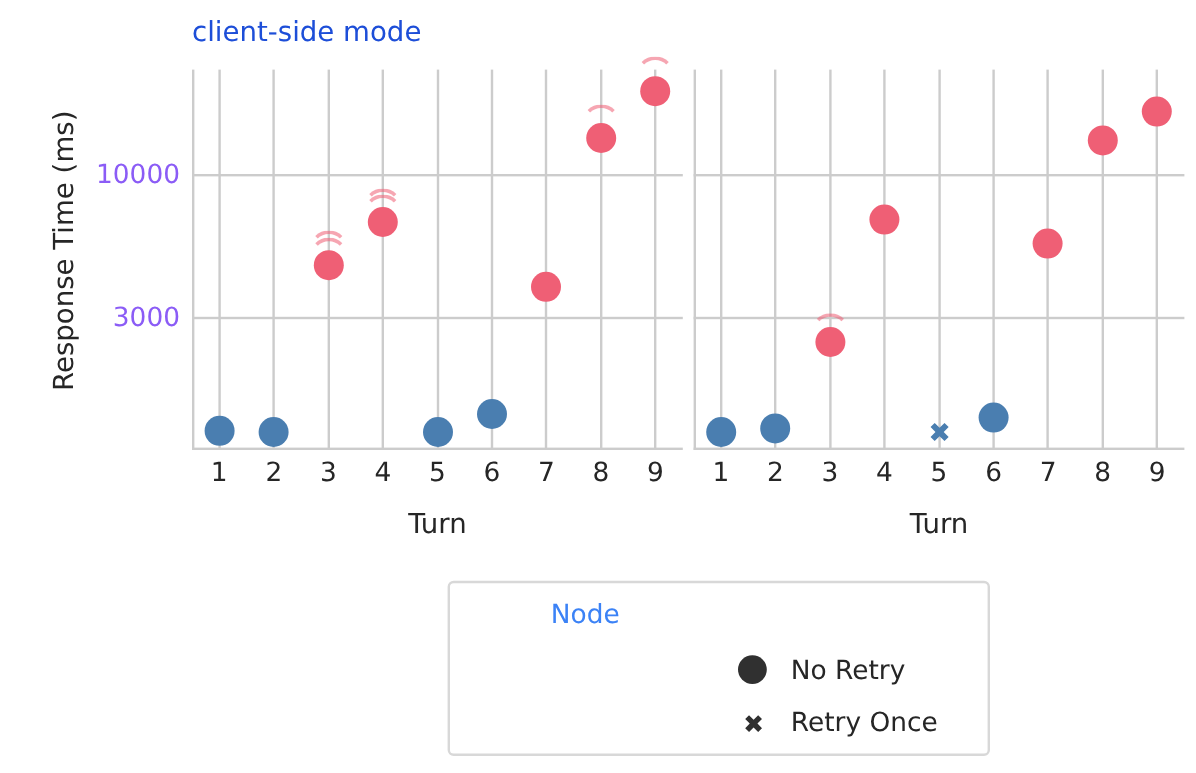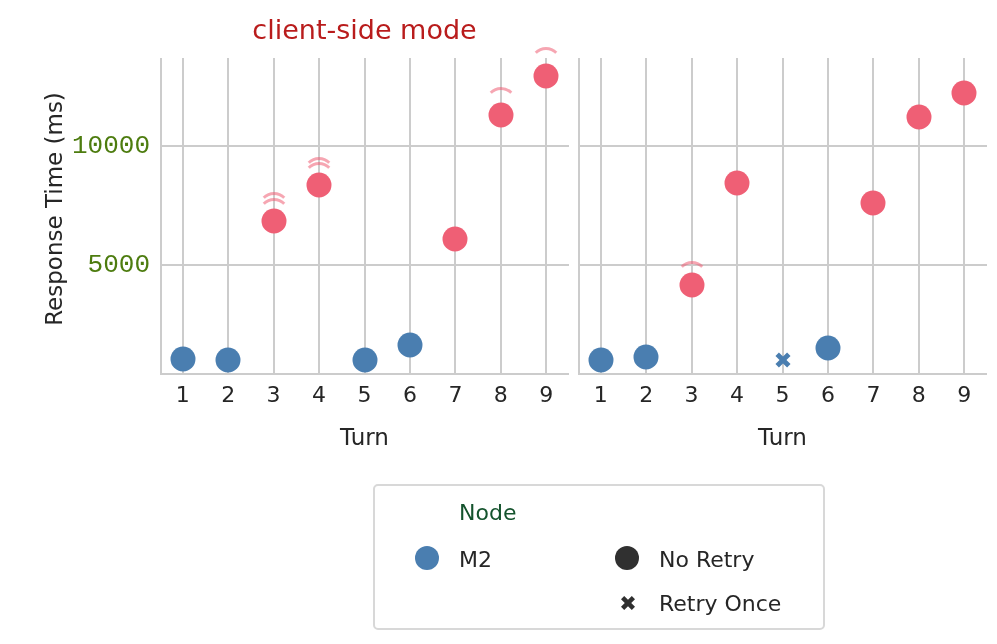--- a/index.html
+++ b/index.html
@@ -45,48 +45,46 @@
     border-left: 2px solid #cccccc;
     border-bottom: 2px solid #cccccc;
     box-sizing: border-box;
     background: #ffffff;
   }
   .panel-title {
     position: absolute;
     top: -44px;
     left: 0;
     width: 100%;
-    text-align: center;
-    font-size: 27px;
-    color: #b91c1c;
+    font-size: 23px;
+    color: #1d4ed8;
     white-space: nowrap;
   }
   .gridline-v {
     position: absolute;
     top: 0;
     bottom: 0;
     width: 2px;
     background: #cccccc;
   }
   .gridline-h {
     position: absolute;
     left: 0;
     right: 0;
     height: 2px;
     background: #cccccc;
   }
   .ytick-label {
     position: absolute;
     right: 100%;
     margin-right: 10px;
-    font-size: 26px;
-    color: #4d7c0f;
+    font-size: 22px;
+    color: #8b5cf6;
     transform: translateY(-50%);
     white-space: nowrap;
-    font-family: Liberation Mono, monospace;
   }
   .xtick-label {
     position: absolute;
     top: 324px;
     font-size: 22px;
     color: #262626;
     transform: translateX(-50%);
     white-space: nowrap;
   }
   .xaxis-title {
@@ -134,21 +132,21 @@
     top: 0;
     height: 100%;
   }
   .legend-col.col-node { left: 28px; width: 200px; }
   .legend-col.col-consistency { left: 228px; width: 220px; }
   .legend-head {
     position: absolute;
     top: 14px;
     left: 56px;
     font-size: 22px;
-    color: #14532d;
+    color: #3b82f6;
     white-space: nowrap;
   }
   .legend-row {
     position: absolute;
     left: 0;
     height: 40px;
     width: 100%;
   }
   .legend-row.r1 { top: 53px; }
   .legend-row.r2 { top: 97px; }
@@ -216,21 +214,21 @@
     <div class="xaxis-title">Turn</div>
   <div class="xtick-label" style="left: 22.7222px;">1</div>
       <div class="xtick-label" style="left: 68.1667px;">2</div>
       <div class="xtick-label" style="left: 113.611px;">3</div>
       <div class="xtick-label" style="left: 159.056px;">4</div>
       <div class="xtick-label" style="left: 204.5px;">5</div>
       <div class="xtick-label" style="left: 249.944px;">6</div>
       <div class="xtick-label" style="left: 295.389px;">7</div>
       <div class="xtick-label" style="left: 340.833px;">8</div>
       <div class="xtick-label" style="left: 386.278px;">9</div>
-      <div class="ytick-label" style="top: 207.05px;">5000</div>
+      <div class="ytick-label" style="top: 207.05px;">3000</div>
       <div class="ytick-label" style="top: 88.0556px;">10000</div>
     </div>
 
   <div class="panel" id="panel-1" style="left:578px; width:409px;">
     <div class="frame"></div>
     <div class="layer" id="layer-1" style="position:absolute;left:0;top:0;right:0;bottom:0;">
         <div class="gridline-v" style="left: 21.7222px; background: rgb(204, 204, 204);"></div>
         <div class="gridline-v" style="left: 67.1667px; background: rgb(204, 204, 204);"></div>
         <div class="gridline-v" style="left: 112.611px; background: rgb(204, 204, 204);"></div>
         <div class="gridline-v" style="left: 158.056px; background: rgb(204, 204, 204);"></div>
@@ -266,26 +264,20 @@
       <div class="xtick-label" style="left: 204.5px;">5</div>
       <div class="xtick-label" style="left: 249.944px;">6</div>
       <div class="xtick-label" style="left: 295.389px;">7</div>
       <div class="xtick-label" style="left: 340.833px;">8</div>
       <div class="xtick-label" style="left: 386.278px;">9</div>
     </div>
 
   <div id="legend">
     <div class="legend-col col-node">
       <div class="legend-head">Node</div>
-      <div class="legend-row r1">
-        <span class="legend-marker">
-          <span class="dot" id="lm-node-0" style="background: rgb(74, 126, 176);"></span>
-        </span>
-        <span class="legend-text">M2</span>
-      </div>
     </div>
     <div class="legend-col col-consistency">
       <div class="legend-row r1">
         <span class="legend-marker">
           <span class="dot" id="lm-cons-0" style="background: rgb(48, 48, 48);"></span>
         </span>
         <span class="legend-text">No Retry</span>
       </div>
       <div class="legend-row r2">
         <span class="legend-marker">

